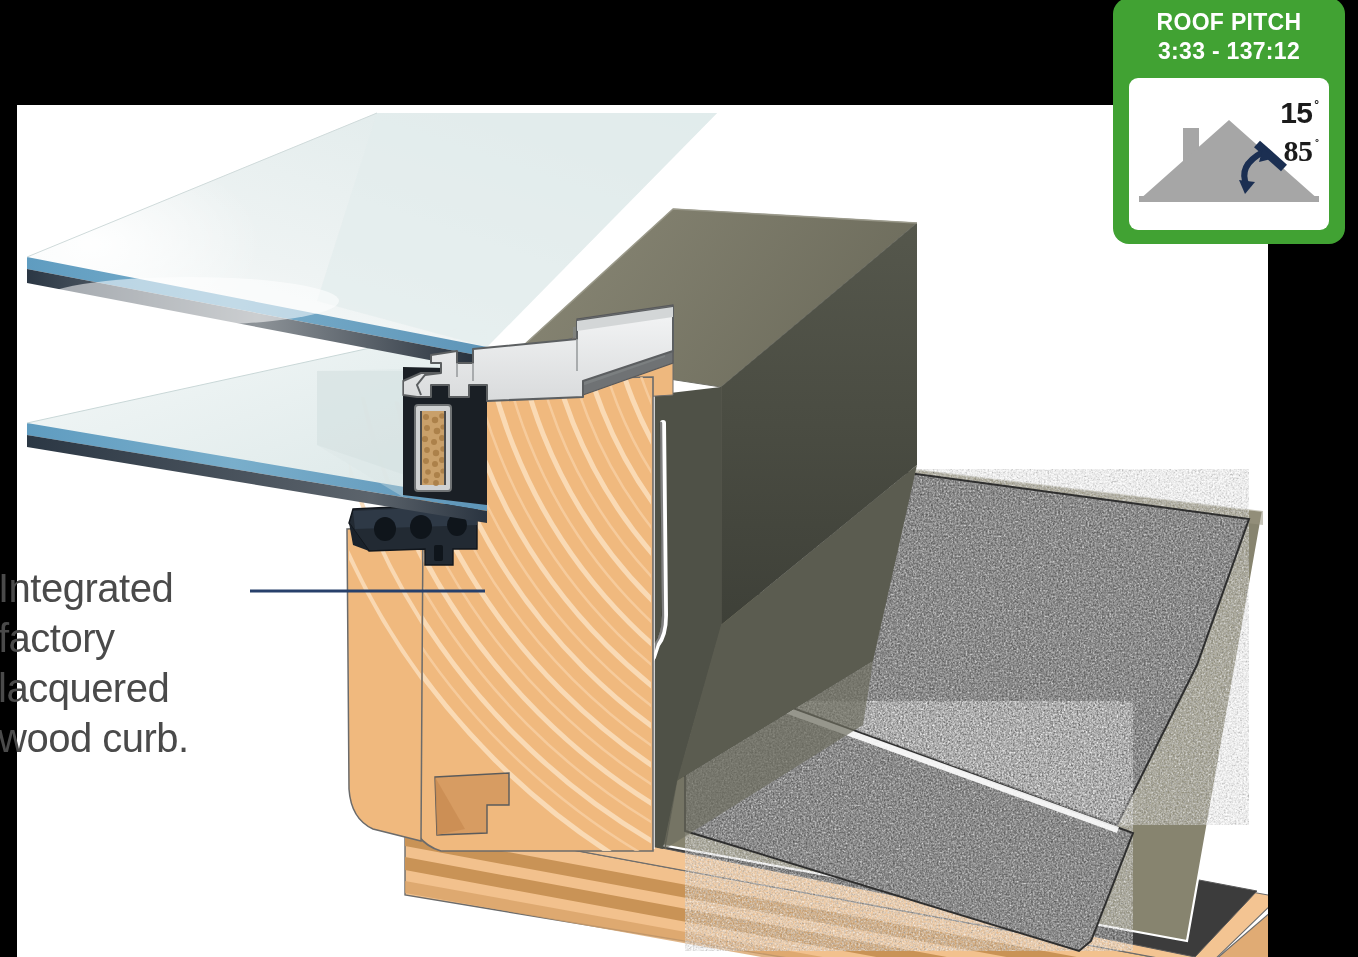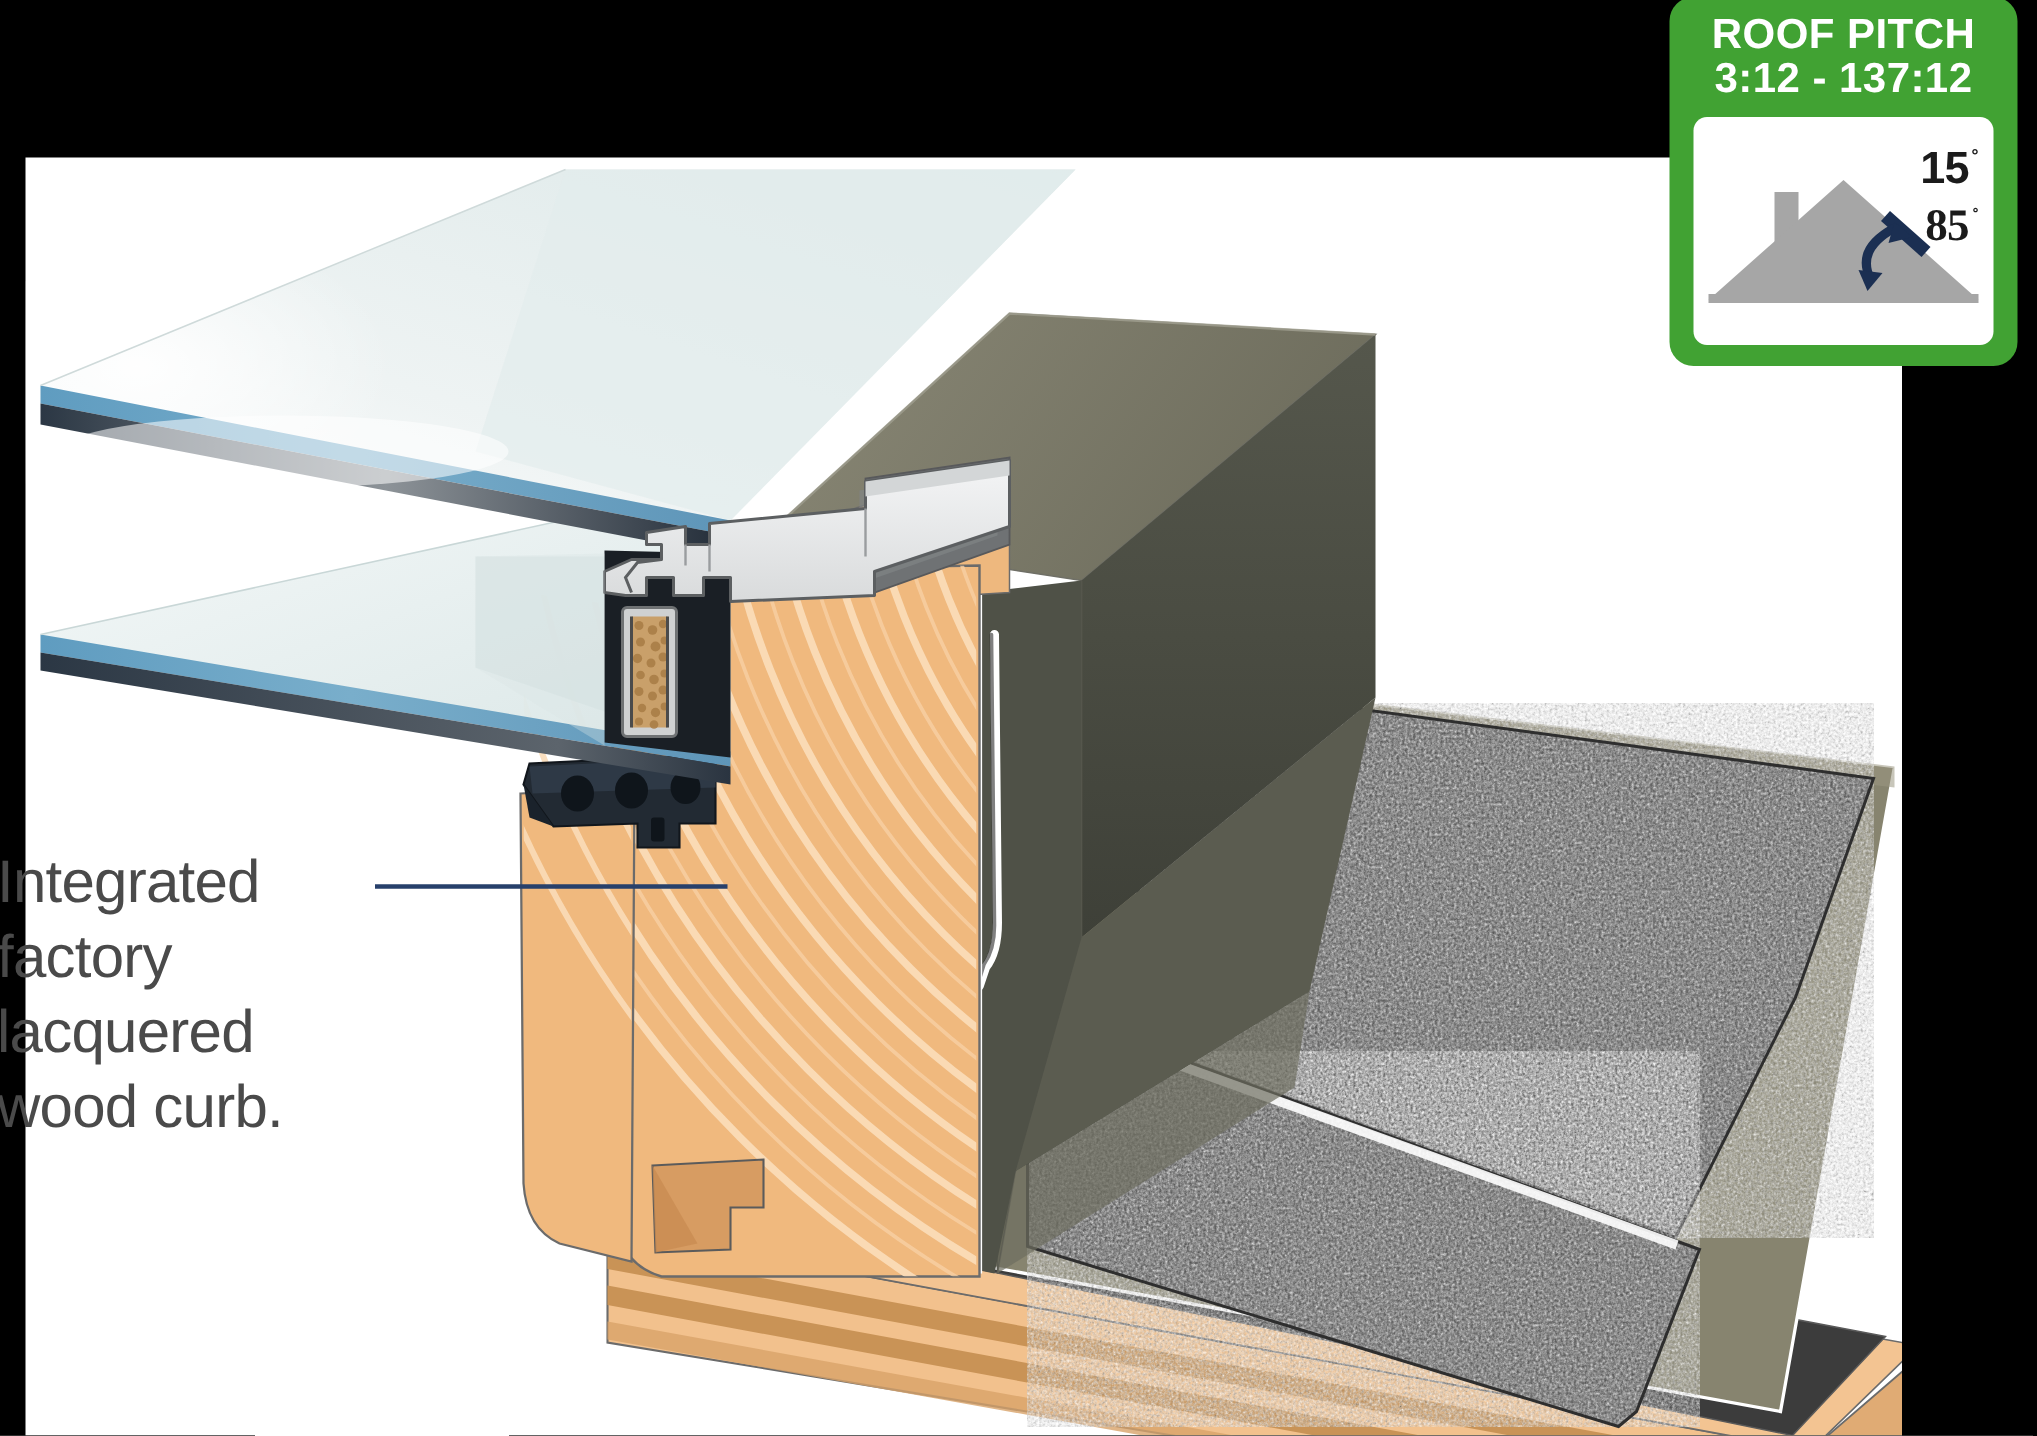--- a/index.html
+++ b/index.html
@@ -25,21 +25,21 @@
   }
 
   
   .badge{
     position:absolute;left:1113px;top:-2px;width:232px;height:246px;
     background:#41a233;border-radius:16px;z-index:60;
     box-shadow:0 0 0 0 rgba(0,0,0,0);
   }
   .badge-title{
     position:absolute;left:0;top:10px;width:232px;text-align:center;
-    color:#ffffff;font-weight:bold;font-size:28px;line-height:29px;
+    color:#ffffff;font-weight:bold;font-size:23px;line-height:29px;
     letter-spacing:0.3px;
   }
   .badge-inner{
     position:absolute;left:16px;top:80px;width:200px;height:152px;
     background:#ffffff;border-radius:9px;overflow:hidden;
   }
   .deg{
     position:absolute;right:10px;font-weight:bold;color:#1b1b1b;
     font-size:30px;line-height:30px;letter-spacing:-0.5px;
   }
@@ -343,21 +343,21 @@
 
   <div class="callout">Integrated
 factory
 lacquered
 wood curb.</div>
 
   <div class="badge">
 
     <div class="badge-title">
       <div>ROOF PITCH</div>
-      <div>3:12 - 137:12</div>
+      <div>3:33 - 137:12</div>
     </div>
 
     <div class="badge-inner">
 
       <svg width="200" height="152" viewBox="0 0 200 152" xmlns="http://www.w3.org/2000/svg">
 
         <rect x="54" y="50" width="16" height="36" fill="#a6a6a6"></rect>
 
         <polygon points="100,42 190,122 10,122" fill="#a6a6a6"></polygon>
 

